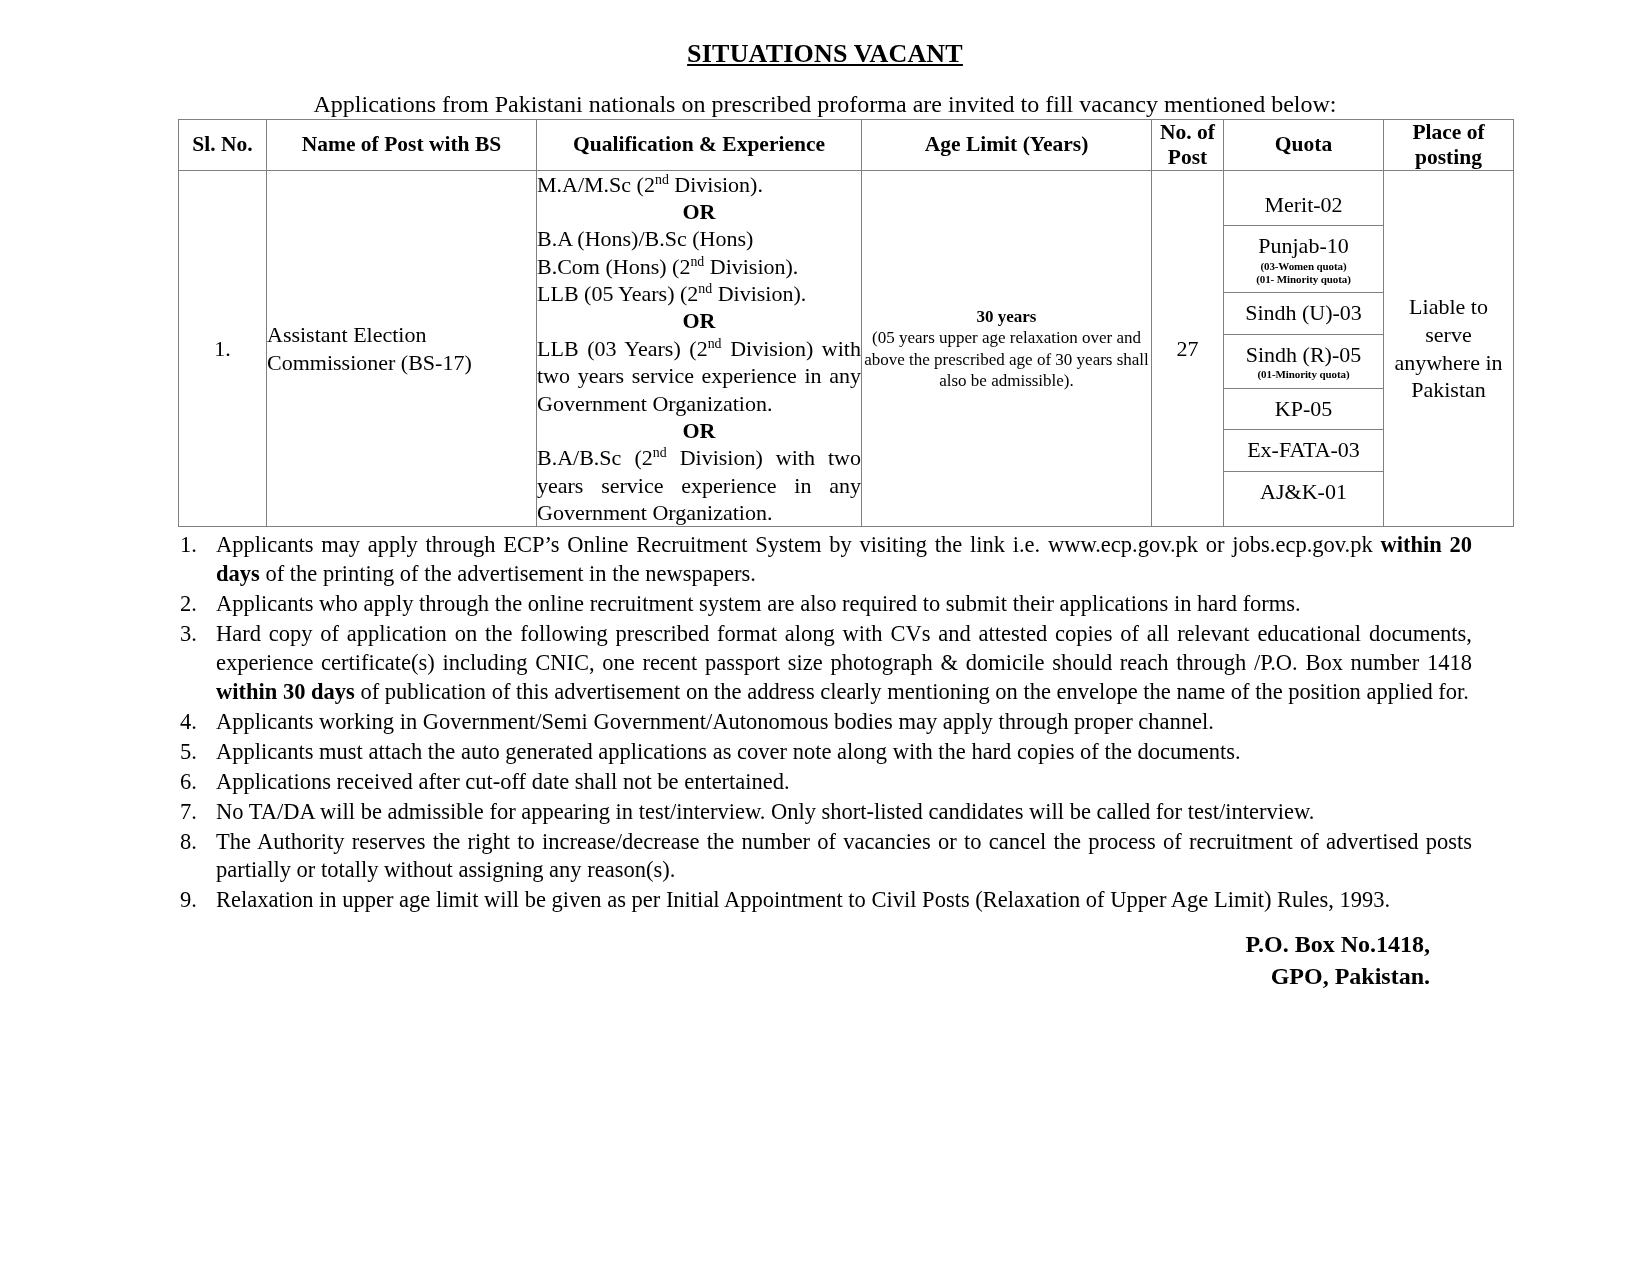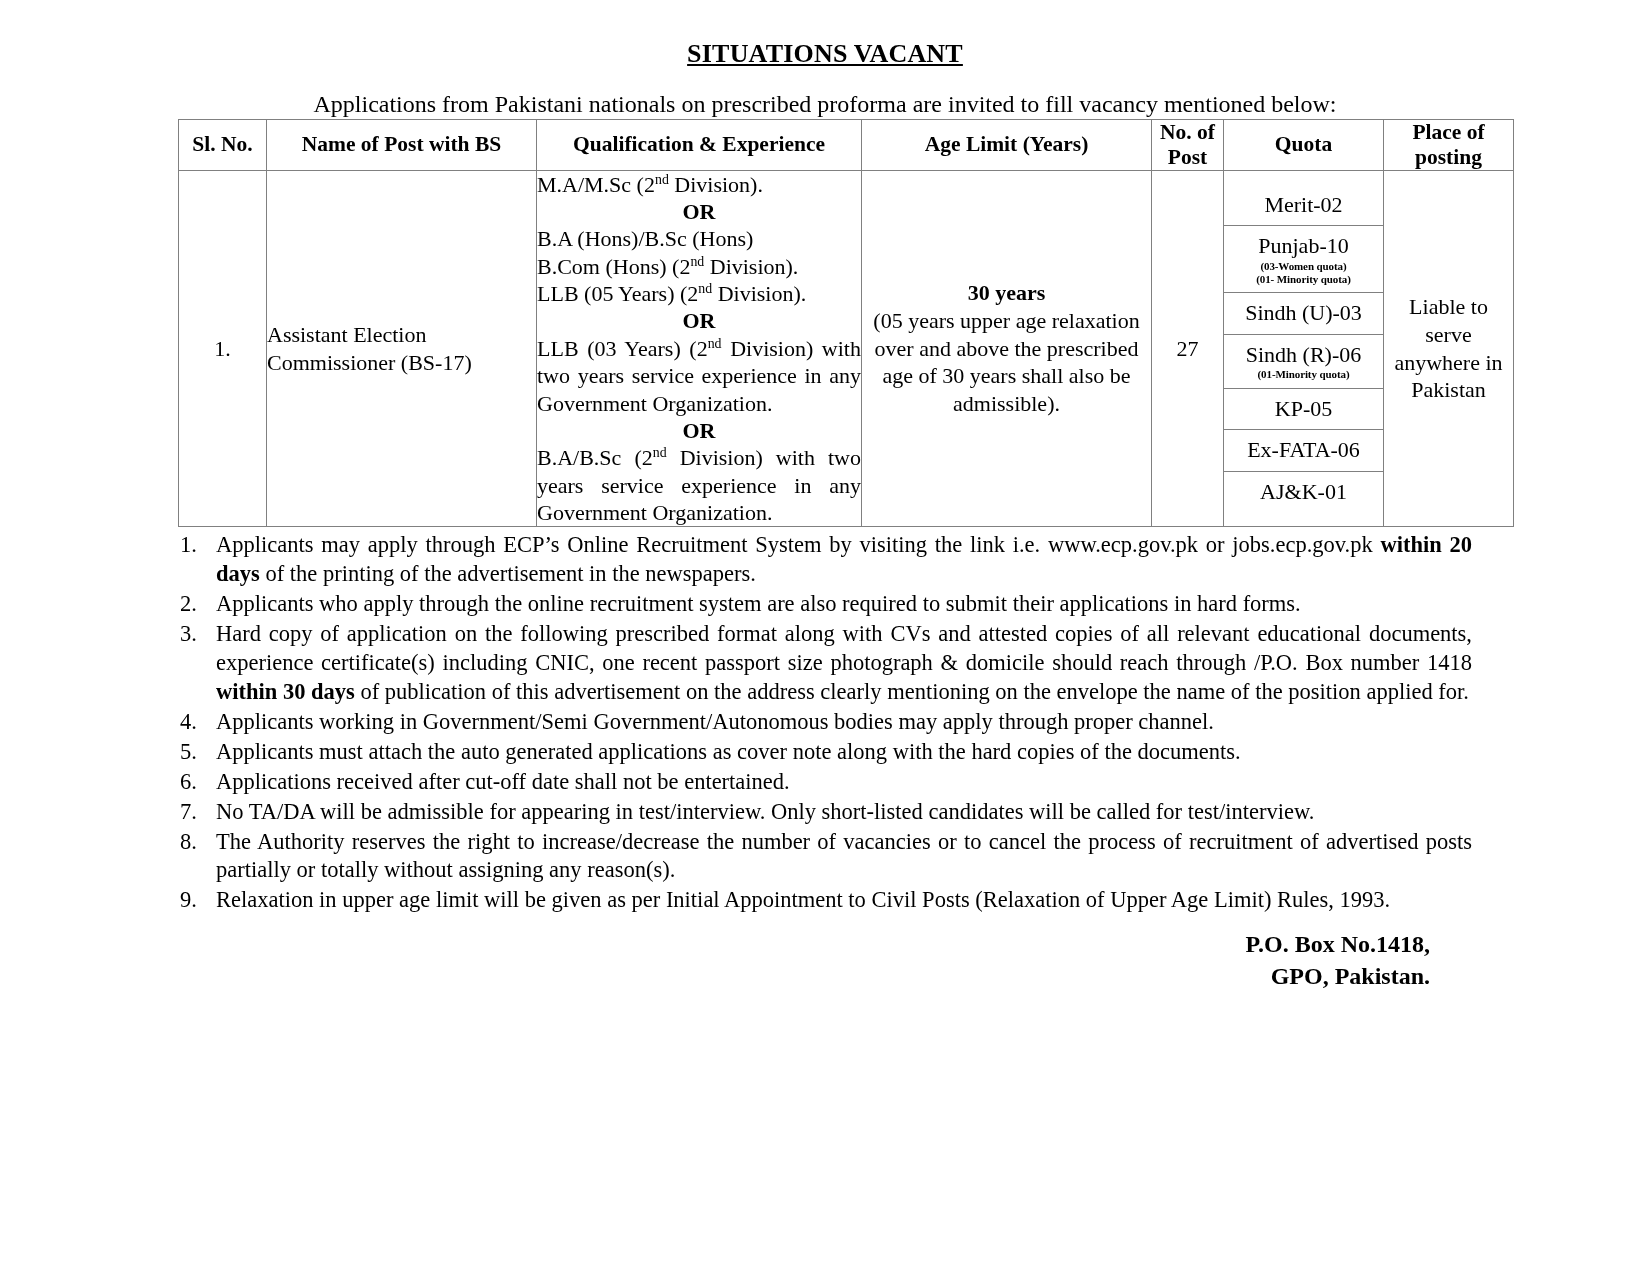--- a/index.html
+++ b/index.html
@@ -94,21 +94,21 @@
   }
   .cell-qual .ln {
     display: block;
   }
   .cell-qual .just {
     display: block;
     text-align: justify;
     text-align-last: left;
   }
   .cell-age {
-    font-size: 22px;
+    font-size: 17px;
     line-height: 1.26;
     text-align: center;
     vertical-align: top;
     padding: 7px 8px 0 8px;
   }
   .cell-age .bold-age {
     font-weight: bold;
     display: block;
   }
   .cell-nop {
@@ -254,27 +254,27 @@
                 <tr>
                   <td><span>Merit-02</span></td>
                 </tr>
                 <tr>
                   <td><span>Punjab-10</span><span class="sub">(03-Women quota)</span><span class="sub">(01- Minority quota)</span></td>
                 </tr>
                 <tr>
                   <td><span>Sindh (U)-03</span></td>
                 </tr>
                 <tr>
-                  <td><span>Sindh (R)-06</span><span class="sub">(01-Minority quota)</span></td>
+                  <td><span>Sindh (R)-05</span><span class="sub">(01-Minority quota)</span></td>
                 </tr>
                 <tr>
                   <td><span>KP-05</span></td>
                 </tr>
                 <tr>
-                  <td><span>Ex-FATA-06</span></td>
+                  <td><span>Ex-FATA-03</span></td>
                 </tr>
                 <tr>
                   <td><span>AJ&amp;K-01</span></td>
                 </tr>
               </tbody>
           </table>
         </td>
         <td class="cell-place">Liable to serve anywhere in Pakistan</td>
       </tr>
     </tbody>

